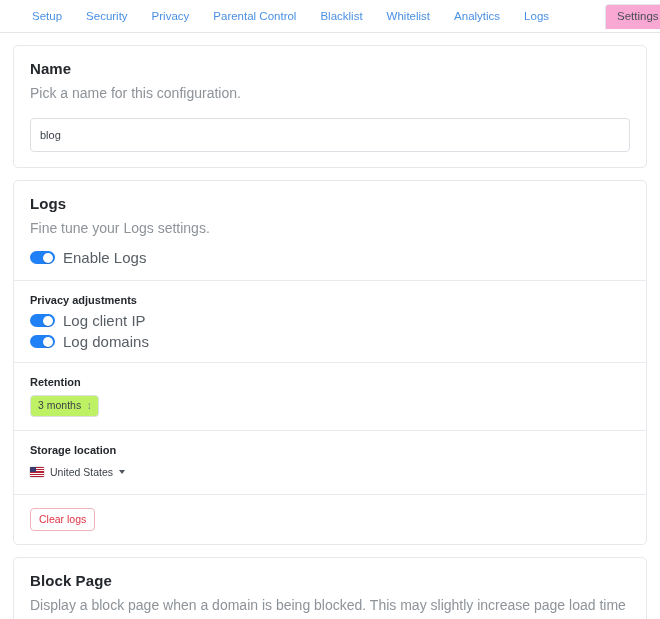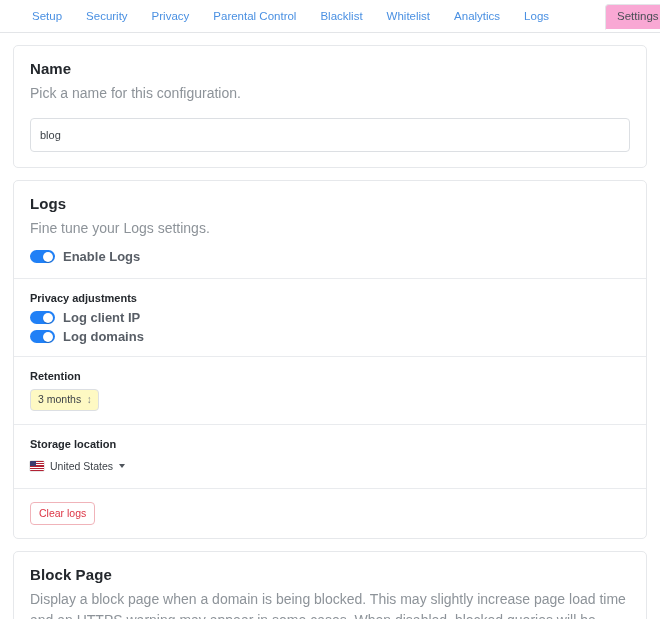--- a/index.html
+++ b/index.html
@@ -125,34 +125,33 @@
     width: 10px;
     height: 10px;
     border-radius: 50%;
     background: #ffffff;
     box-shadow: 0 1px 1px rgba(0,0,0,.2);
     transition: left .15s;
   }
   .switch.on { background: #2080f6; }
   .switch.on .knob { left: 13px; }
   .switch-label {
-    font-size: 13px;
+    font-size: 15px;
     color: #585e66;
     line-height: 1;
-    font-weight: bold;
   }
 
   
   .select-box {
     display: inline-flex;
     align-items: center;
     gap: 6px;
     border: 1px solid #dcdfe3;
     border-radius: 4px;
-    background: #fef9c3;
+    background: #bef264;
     padding: 3px 7px;
     font-size: 10.5px;
     color: #3d4248;
     cursor: pointer;
     line-height: 1.3;
   }
   .select-box .caret-updown {
     display: inline-block;
     font-size: 8px;
     color: #7b8187;

